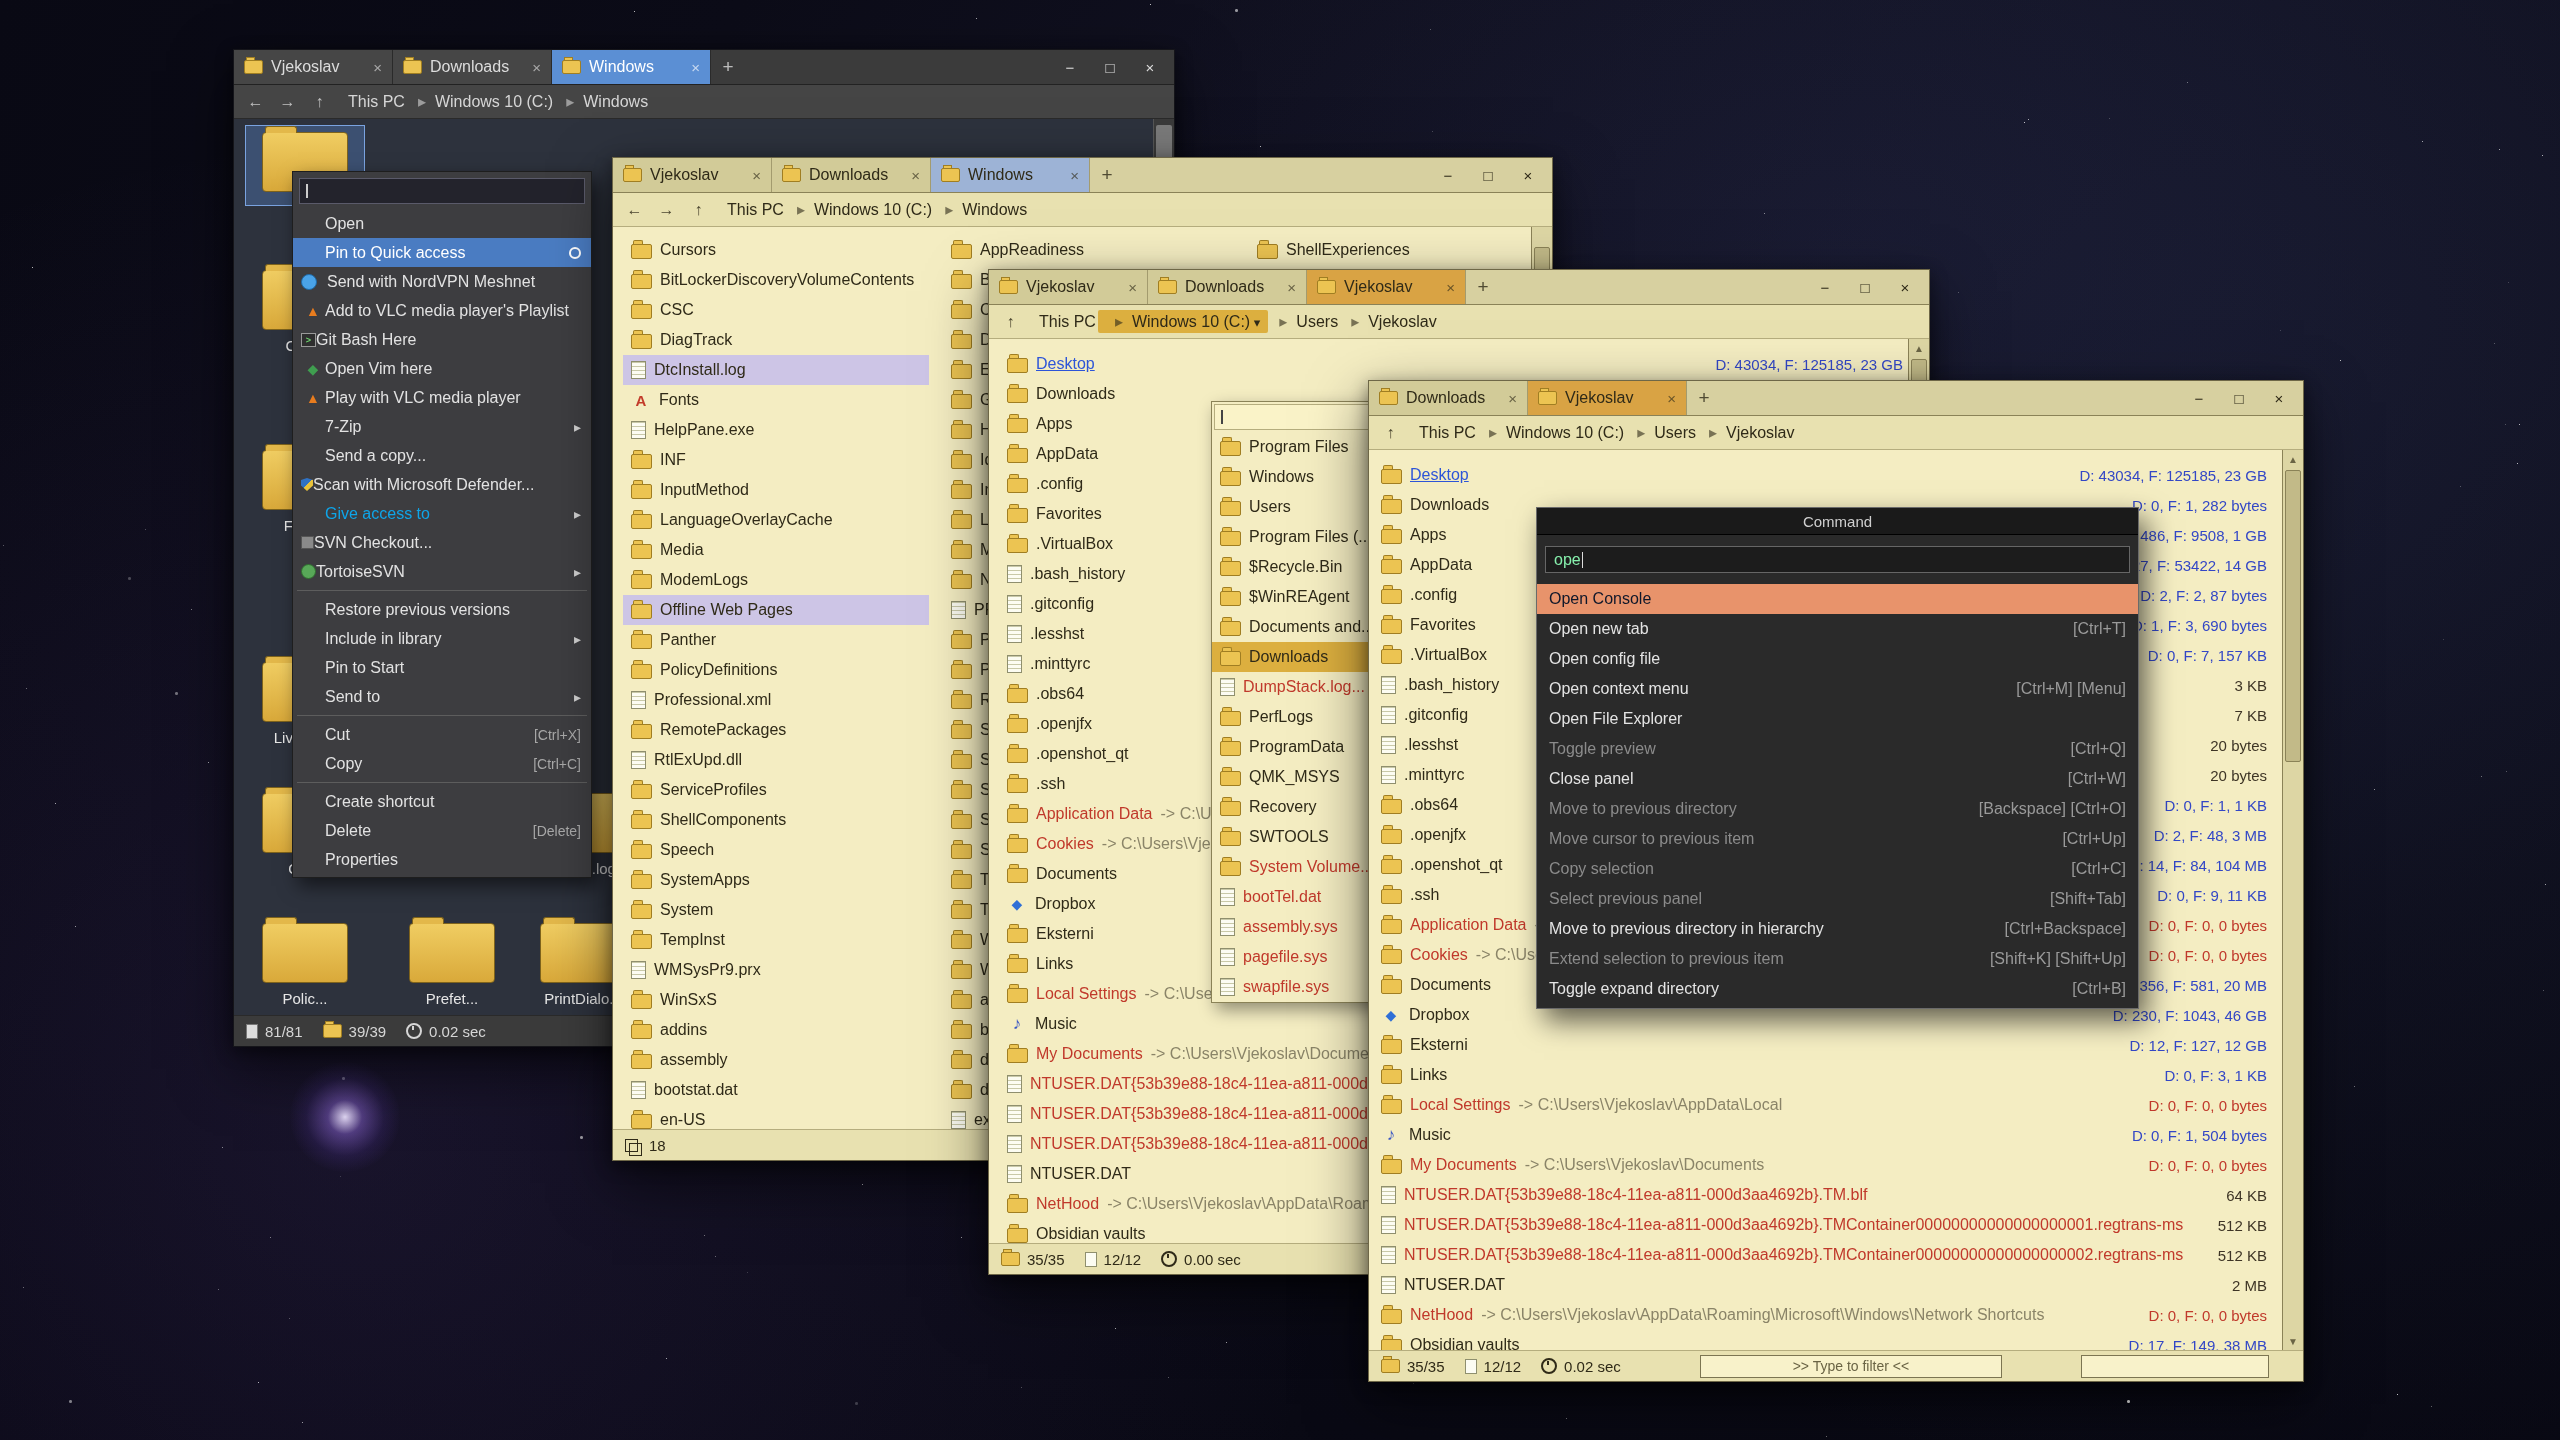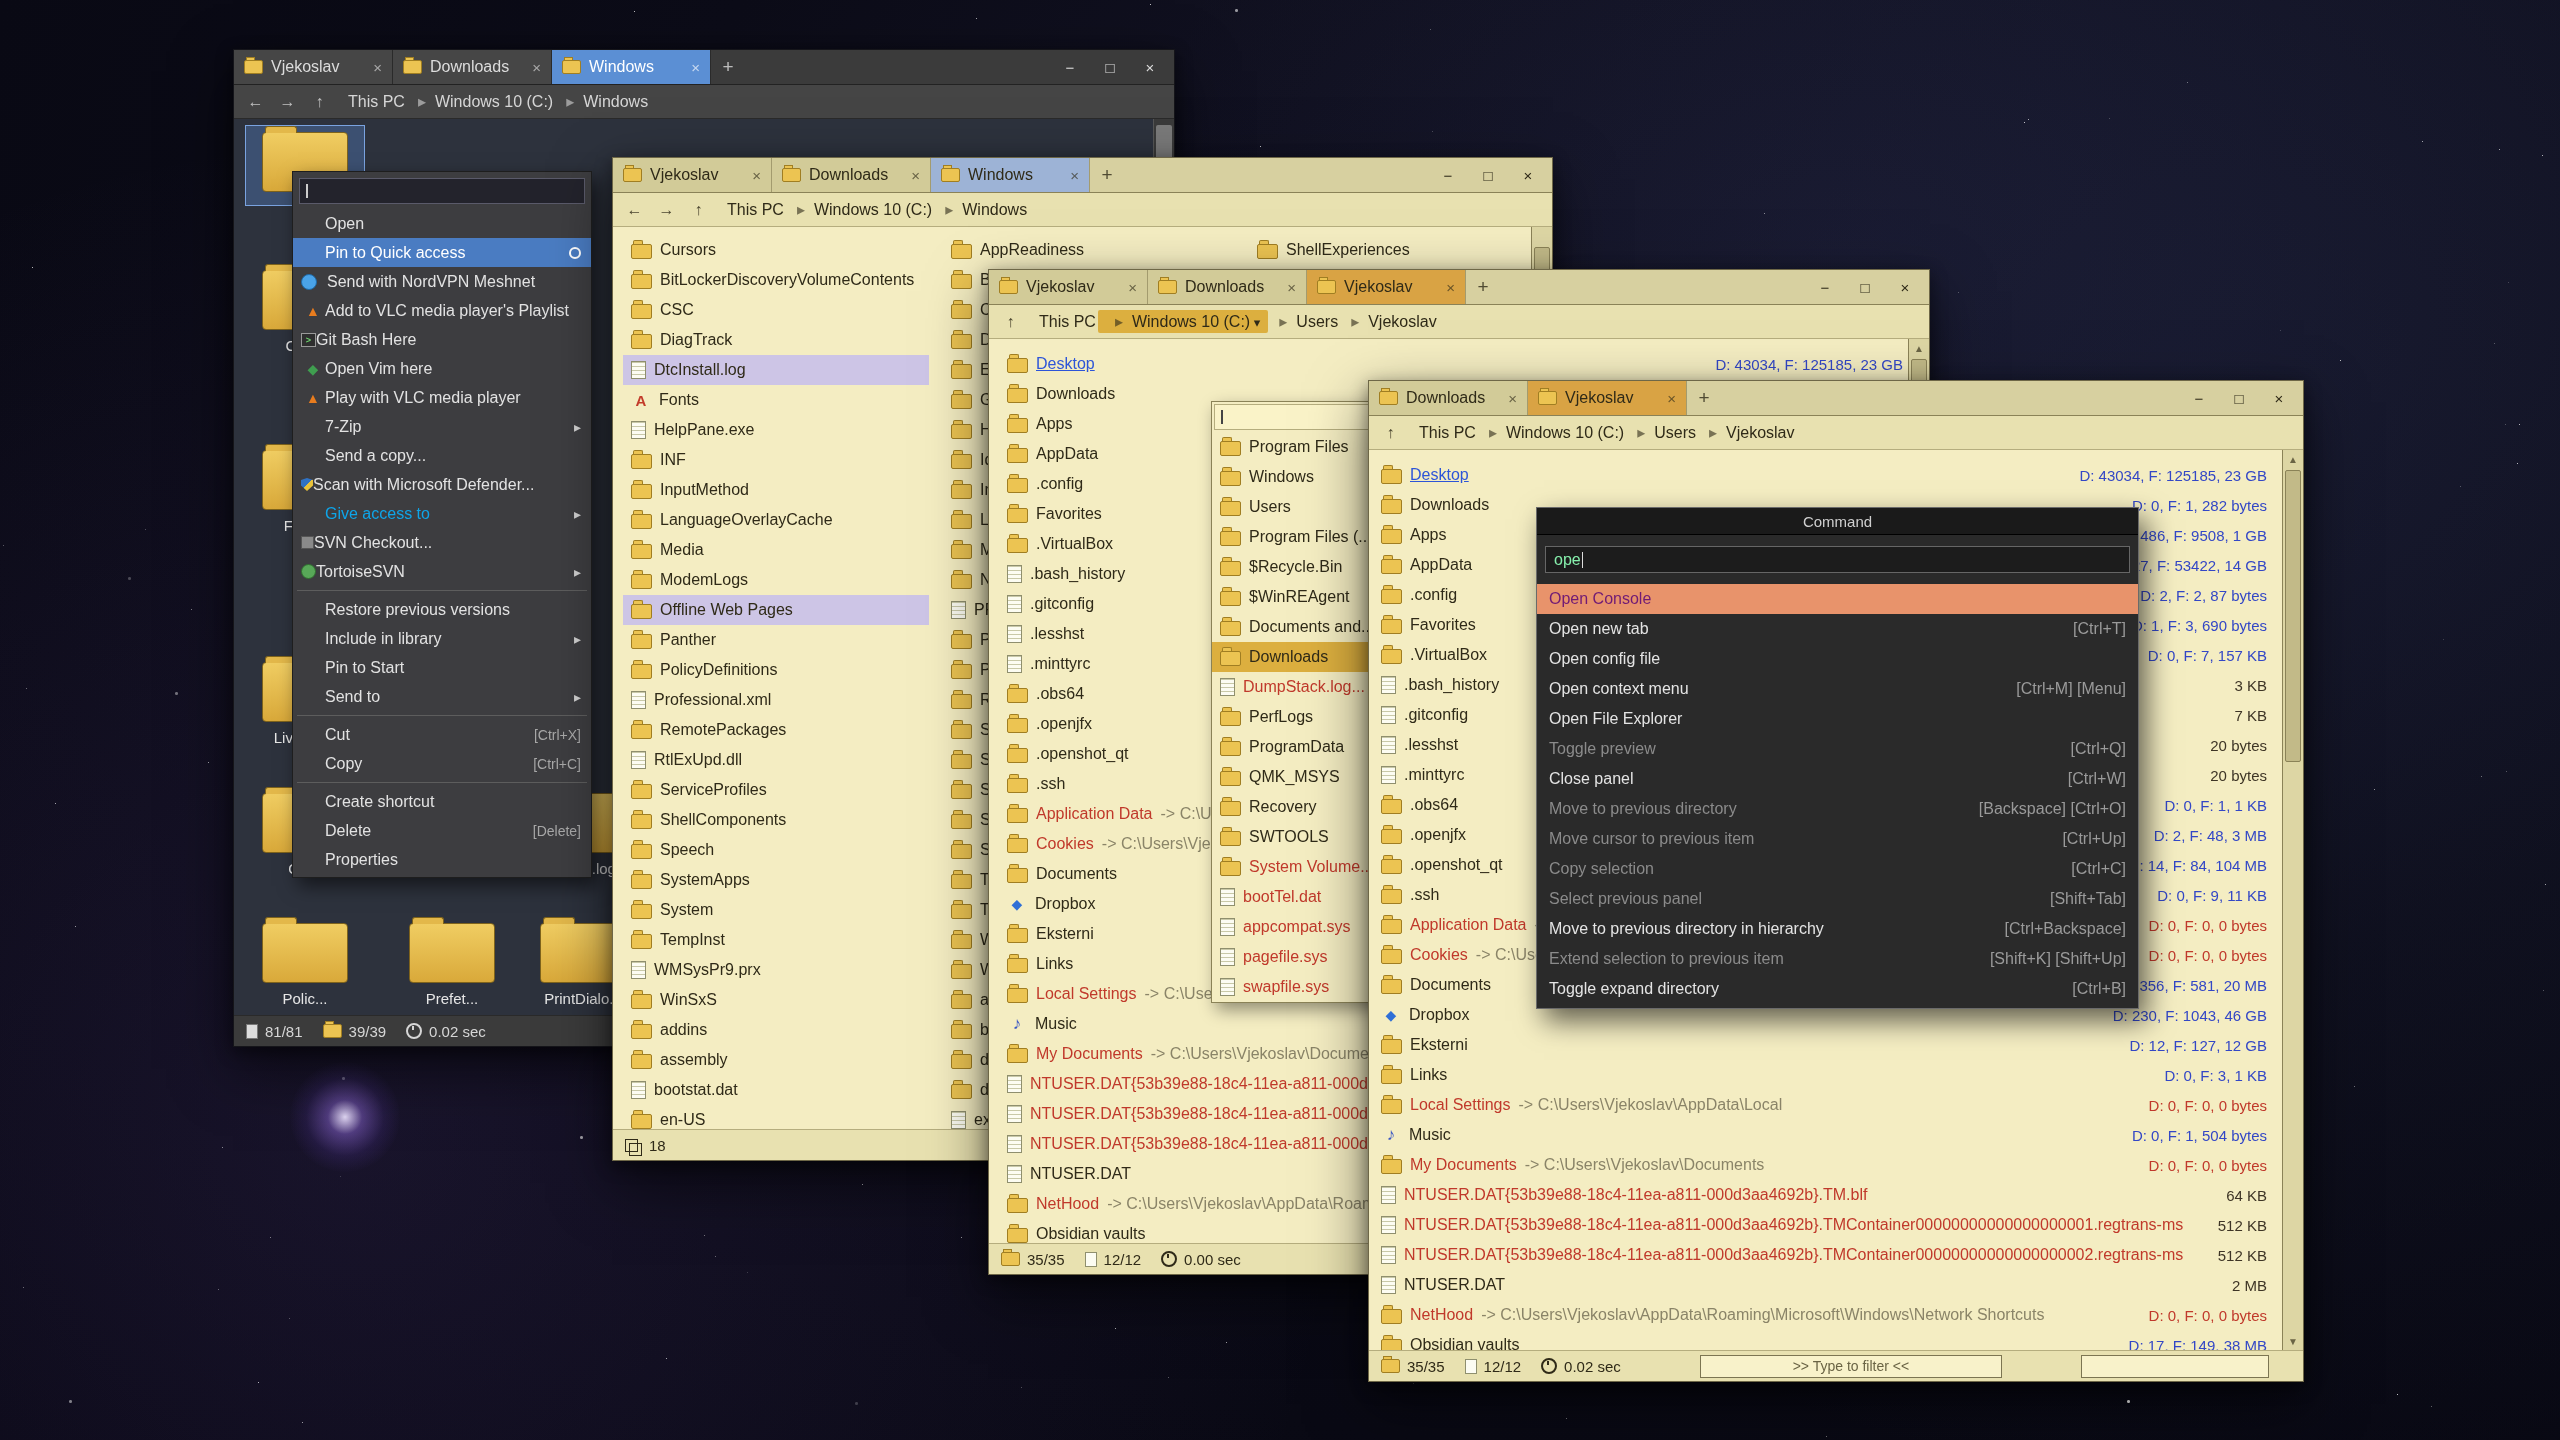--- a/index.html
+++ b/index.html
@@ -146,21 +146,21 @@
 
   
   #palette{position:absolute;left:167px;top:57px;width:601px;z-index:50;background:#2a2a2a;
     border:1px solid #6a6a6a;box-shadow:8px 12px 26px rgba(0,0,0,.6);padding-bottom:4px;}
   .ptitle{height:26px;background:#1a1a1a;color:#cfcfcf;display:flex;align-items:center;justify-content:center;
     font-size:15px;border-bottom:1px solid #000;}
   .pinput{margin:11px 8px;background:#1c1c1c;border:1px solid #666;height:25px;display:flex;align-items:center;
     padding:0 8px;color:#86efac;font-size:16px;}
   .pinput::after{content:"";width:1.5px;height:16px;background:#ddd;margin-left:1px;}
   .prow{display:flex;align-items:center;height:30px;padding:0 12px;font-size:16px;color:#e4e4e4;white-space:nowrap;}
-  .prow.sel{background:#e8936b;color:#701a75;}
+  .prow.sel{background:#e8936b;color:#0f172a;}
   .prow.dim{color:#8b8b8b;}
   .psc{margin-left:auto;color:#9a9a9a;font-size:16px;}
   .prow.sel .psc{color:#4a3a30;}
 
   
   #drivepopup{position:absolute;left:222px;top:62px;width:200px;z-index:5;background:#f4edc2;
     border:1px solid #8a8257;box-shadow:5px 7px 16px rgba(0,0,0,.4);}
   .pop-input{height:24px;margin:2px;border:1px solid #b5ad7e;background:#faf3c8;display:flex;align-items:center;padding:0 6px;}
   .pop-input::after{content:"";width:1.5px;height:14px;background:#444;}
   #drivepopup .frow{height:30px;padding:0 8px;overflow:hidden;}
@@ -1009,21 +1009,21 @@
           <div class="frow">
             <span class="fic ic-folder"></span>
             <span class="fname c-r">System Volume...</span>
           </div>
           <div class="frow">
             <span class="fic ic-file"></span>
             <span class="fname c-r">bootTel.dat</span>
           </div>
           <div class="frow">
             <span class="fic ic-file"></span>
-            <span class="fname c-r">appcompat.sys</span>
+            <span class="fname c-r">assembly.sys</span>
           </div>
           <div class="frow">
             <span class="fic ic-file"></span>
             <span class="fname c-r">pagefile.sys</span>
           </div>
           <div class="frow">
             <span class="fic ic-file"></span>
             <span class="fname c-r">swapfile.sys</span>
           </div>
         </div>

